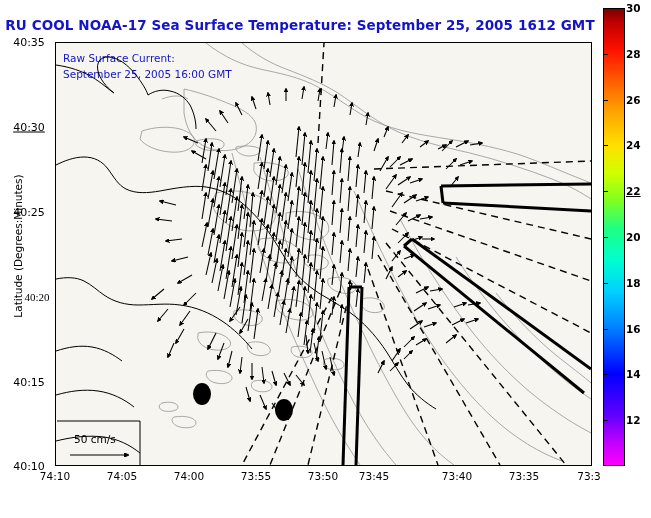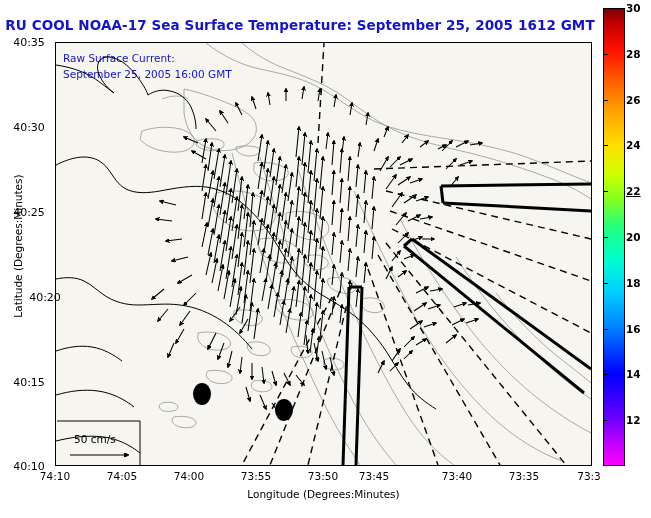--- a/index.html
+++ b/index.html
@@ -457,28 +457,27 @@
     <div class="xtick" style="left:256px;top:470px;">73:55</div>
     <div class="xtick" style="left:323px;top:470px;">73:50</div>
     <div class="xtick" style="left:374px;top:470px;">73:45</div>
     <div class="xtick" style="left:457px;top:470px;">73:40</div>
     <div class="xtick" style="left:524px;top:470px;">73:35</div>
     <div class="xtick" style="left:589px;top:470px;">73:3</div>
   </div>
 
   <div>
     <div class="ytick" style="left:8px;top:42px;width:42px;">40:35</div>
-    <div class="ytick" style="left:8px;top:127px;width:42px;">40:30</div>
+    <div class="ytick" style="left:8px;top:127px;width:42px;text-decoration:underline;">40:30</div>
     <div class="ytick" style="left:8px;top:212px;width:42px;">40:25</div>
-    <div class="ytick" style="left:24px;top:297px;width:42px;">40:20</div>
+    <div class="ytick" style="left:16px;top:297px;width:42px;font-family:Liberation Serif, serif;">40:20</div>
     <div class="ytick" style="left:8px;top:382px;width:42px;">40:15</div>
     <div class="ytick" style="left:8px;top:466px;width:42px;">40:10</div>
   </div>
 
-  <div class="xlabel">Longitude (Degrees:Minutes)</div>
   <div class="ylabel">Latitude (Degrees:Minutes)</div>
 
   <div id="cbar"></div>
 
   <div>
     <div class="cbmark" style="top:8px;"></div>
     <div class="cbmark" style="top:54px;"></div>
     <div class="cbmark" style="top:100px;"></div>
     <div class="cbmark" style="top:145px;"></div>
     <div class="cbmark" style="top:191px;"></div>

